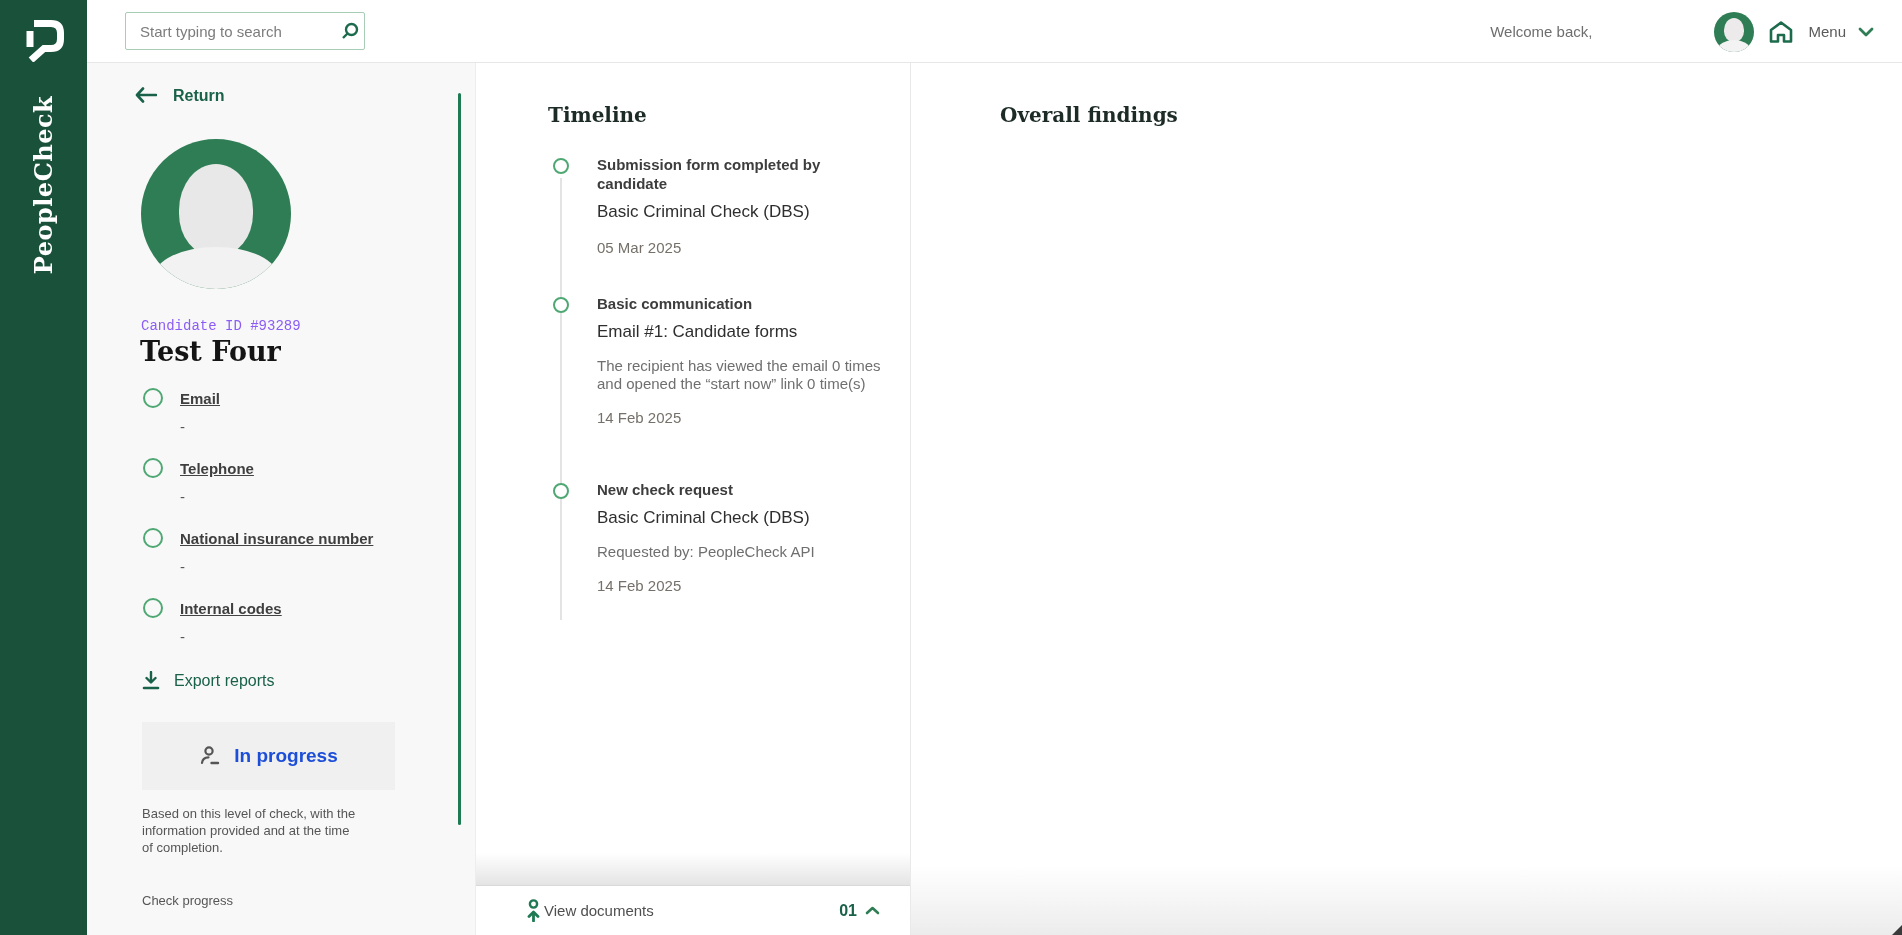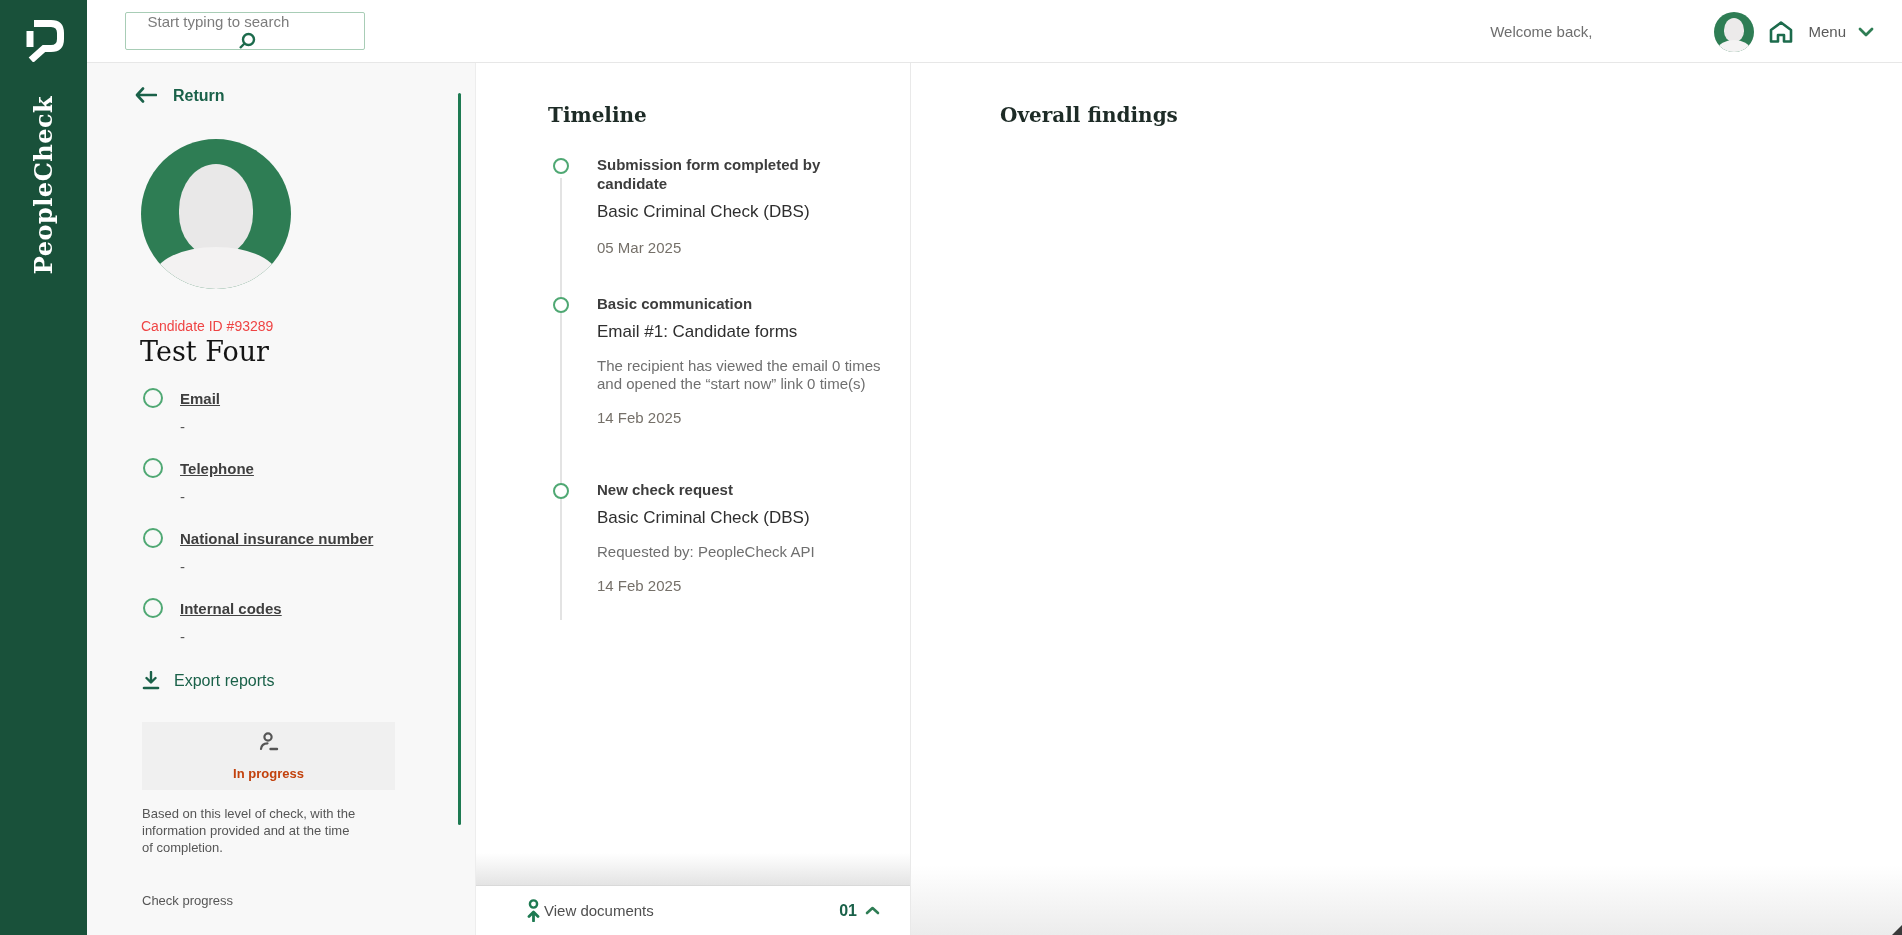--- a/index.html
+++ b/index.html
@@ -24,21 +24,21 @@
   }
 
   
   .header {
     position:absolute; left:87px; top:0; right:0; height:63px;
     background:#ffffff; border-bottom:1px solid #e7e7e7;
   }
   .search-box {
     position:absolute; left:38px; top:12px; width:240px; height:38px;
     border:1px solid #a8cdb6; background:#ffffff; border-radius:2px;
-    display:flex; align-items:center; padding:0 10px 0 14px;flex-direction:column;
+    display:flex; align-items:center; padding:0 10px 0 14px;
   }
   .search-box input {
     flex:1; border:none; outline:none; font-size:15px; color:#444;
     font-family:"Liberation Sans", sans-serif; background:transparent;
   }
   .search-box input::placeholder { color:#7c7c7c; }
   .header-right {
     position:absolute; right:28px; top:0; height:63px;
     display:flex; align-items:center; gap:12px;
   }
@@ -58,35 +58,34 @@
   }
   .scroll-rule { position:absolute; left:371px; top:30px; width:3px; height:732px; background:#1E7A52; border-radius:2px; }
   .return-row { position:absolute; left:48px; top:24px; display:flex; align-items:flex-start; gap:16px; cursor:pointer; }
   .return-row span { color:#1A6149; font-size:16px; font-weight:bold; }
   .avatar-lg {
     position:absolute; left:54px; top:76px; width:150px; height:150px;
     border-radius:50%; background:#2E7D54; overflow:hidden;
   }
   .avatar-lg .head { position:absolute; left:38px; top:25px; width:74px; height:92px; border-radius:50% 50% 46% 46%; background:#e9e8e8; }
   .avatar-lg .body { position:absolute; left:13px; top:108px; width:124px; height:60px; border-radius:50% 50% 0 0; background:#f3f2f2; }
-  .cand-id { position:absolute; left:54px; top:255px; font-size:14px; color:#ef4444; }
-  .cand-name { position:absolute; left:53px; top:273px; font-size:27px; font-weight:normal; color:#141414; }
+  .cand-id { position:absolute; left:54px; top:255px; font-size:14px; color:#8b5cf6;font-family:Liberation Mono, monospace; }
+  .cand-name { position:absolute; left:53px; top:273px; font-size:27px; font-weight:bold; color:#141414; }
   .check-item { position:absolute; left:56px; }
   .check-item .row { display:flex; align-items:center; gap:17px;text-decoration:underline; }
   .check-item .lbl { font-size:15px; font-weight:bold; color:#3f3f3f; }
   .check-item .val { margin:10px 0 0 37px; font-size:15px; color:#565656; }
   .ring { width:20px; height:20px; border:2px solid #4FA873; border-radius:50%; background:transparent; flex:0 0 auto; }
   .export-row { position:absolute; left:55px; top:608px; display:flex; align-items:center; gap:14px; cursor:pointer; }
   .export-row span { color:#1A6149; font-size:16px; font-weight:normal; }
   .status-btn {
     position:absolute; left:55px; top:659px; width:253px; height:68px;
     background:#f0f0f0; border:none; display:flex; align-items:center; justify-content:center; gap:13px;
-    font-size:13px; font-weight:bold; color:#c2410c; cursor:pointer;
+    font-size:19px; font-weight:bold; color:#1d4ed8; cursor:pointer;
     font-family:"Liberation Sans", sans-serif;
-    flex-direction:column;
   }
   .disclaimer { position:absolute; left:55px; top:742px; width:220px; font-size:13px; line-height:17px; color:#565656; }
   .progress-link { position:absolute; left:55px; top:830px; font-size:13px; color:#565656; }
 
   
   .mid-panel {
     position:absolute; left:476px; top:63px; width:435px; height:872px;
     background:#ffffff; border-right:1px solid #e9e9e9;
   }
   .mid-title { position:absolute; left:72px; top:40px; font-size:20px; font-weight:bold; color:#1D2B26; }

